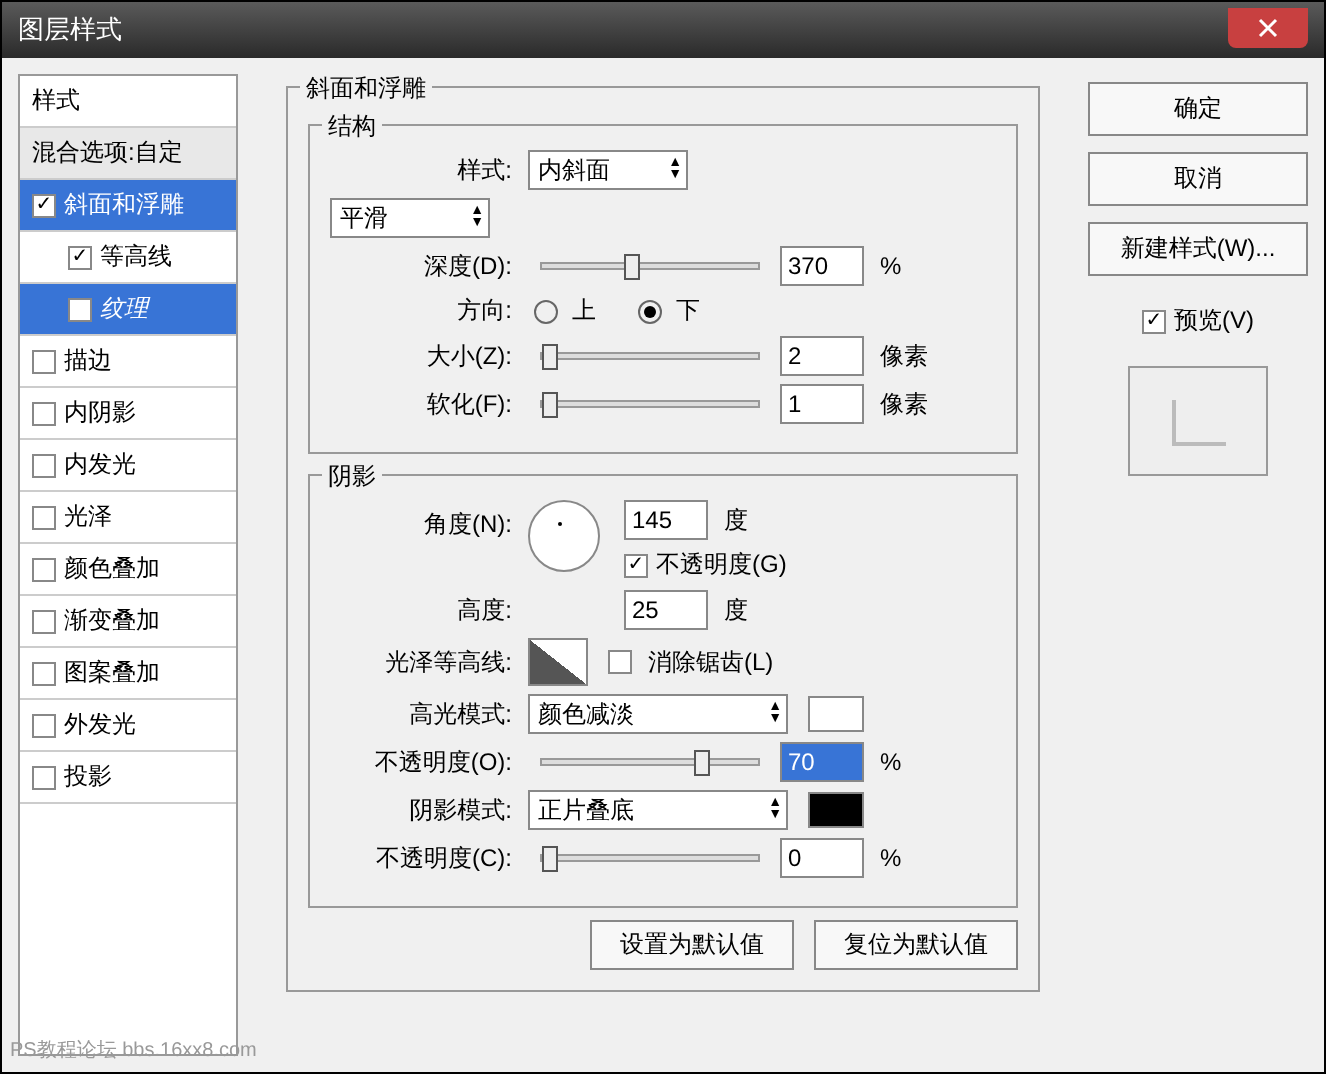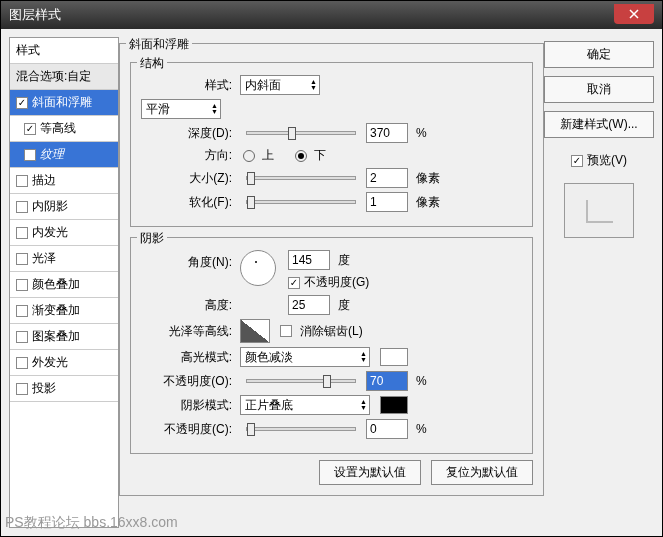--- a/index.html
+++ b/index.html
@@ -2,27 +2,27 @@
 <html><head>
 <meta charset="utf-8">
 <style>
 *{box-sizing:border-box;margin:0;padding:0;font-family:"Microsoft YaHei",SimSun,sans-serif;font-size:12px}
 body{background:#f0f0f0;width:663px;height:537px;overflow:hidden}
 .window{width:663px;height:537px;background:#f0f0f0;border:1px solid #000;position:relative}
 .titlebar{height:28px;background:linear-gradient(#5a5a5a,#2a2a2a);color:#fff;display:flex;align-items:center;padding:0 8px;position:relative}
 .titlebar-text{font-size:13px}
 .titlebar-close{position:absolute;right:8px;top:3px;width:40px;height:20px;background:#c84040;border-radius:0 0 4px 4px;display:flex;align-items:center;justify-content:center;color:#fff;font-size:11px}
 .titlebar-close svg{width:10px;height:10px}
-.body{display:flex;padding:8px;gap:0;height:calc(100% - 28px)}
+.body{display:flex;padding:8px;gap:24px;height:calc(100% - 28px)}
 .left-col{width:110px;border:1px solid #999;background:#fff;display:flex;flex-direction:column}
 .style-head{padding:4px 6px;border-bottom:1px solid #ccc;background:#fff}
 .style-sub{padding:4px 6px;border-bottom:1px solid #ccc;background:#e8e8e8}
 .style-item{padding:4px 6px;border-bottom:1px solid #ccc;display:flex;align-items:center;gap:4px;background:#fff;cursor:pointer}
 .style-item.selected{background:#3874d6;color:#fff}
-.style-item.sub{padding-left:14px}
+.style-item.sub{padding-left:24px}
 .chk{width:12px;height:12px;border:1px solid #888;background:#fff;display:inline-flex;align-items:center;justify-content:center;font-size:10px;color:#000;flex-shrink:0}
 .chk.checked::before{content:"✓";line-height:1}
 .mid{flex:1;display:flex;flex-direction:column;gap:6px}
 .group{border:1px solid #999;padding:8px 10px 10px;position:relative;margin-top:6px}
 .group-title{position:absolute;top:-8px;left:6px;background:#f0f0f0;padding:0 3px}
 .subgroup{border:1px solid #999;padding:8px 10px 10px;position:relative;margin-top:10px}
 .subgroup-title{position:absolute;top:-8px;left:6px;background:#f0f0f0;padding:0 3px}
 .row{display:flex;align-items:center;margin:4px 0;gap:4px}
 .row-label{width:95px;text-align:right;padding-right:4px}
 .select{border:1px solid #888;background:#fff;height:20px;display:flex;align-items:center;padding:0 4px;min-width:80px;position:relative}
@@ -38,21 +38,21 @@
 .angle-ctrl::after{content:"";position:absolute;width:2px;height:2px;background:#000;border-radius:50%;top:10px;left:14px}
 .gloss-swatch{width:30px;height:24px;border:1px solid #888;background:linear-gradient(to top right,#555 0%,#555 50%,#fff 50%,#fff 100%);margin-right:6px}
 .color-swatch{width:28px;height:18px;border:1px solid #888;margin-left:6px}
 .btn-row{display:flex;justify-content:flex-end;gap:10px;margin-top:6px}
 .btn{border:1px solid #888;background:#f8f8f8;padding:3px 14px;cursor:pointer;min-width:92px;text-align:center}
 .right-col{width:110px;display:flex;flex-direction:column;gap:8px;padding-top:4px}
 .right-btn{border:1px solid #888;background:#f8f8f8;padding:4px 0;text-align:center;cursor:pointer}
 .preview-chk{display:flex;align-items:center;justify-content:center;gap:4px;margin-top:6px}
 .preview-box{width:70px;height:55px;border:1px solid #999;background:#eee;margin:6px auto 0;display:flex;align-items:center;justify-content:center}
 .preview-box svg{stroke:#bbb;fill:none;stroke-width:2}
-.watermark{position:absolute;bottom:4px;left:4px;font-size:14px;color:#999}
+.watermark{position:absolute;bottom:4px;left:4px;font-size:10px;color:#999}
 </style>
 </head>
 <body>
 
 <div class="window">
   <div class="titlebar">
     <span class="titlebar-text">图层样式</span>
     <div class="titlebar-close">
       <svg viewBox="0 0 10 10">
           <path d="M1 1 L9 9 M9 1 L1 9" stroke="#fff" stroke-width="1.5"></path>

